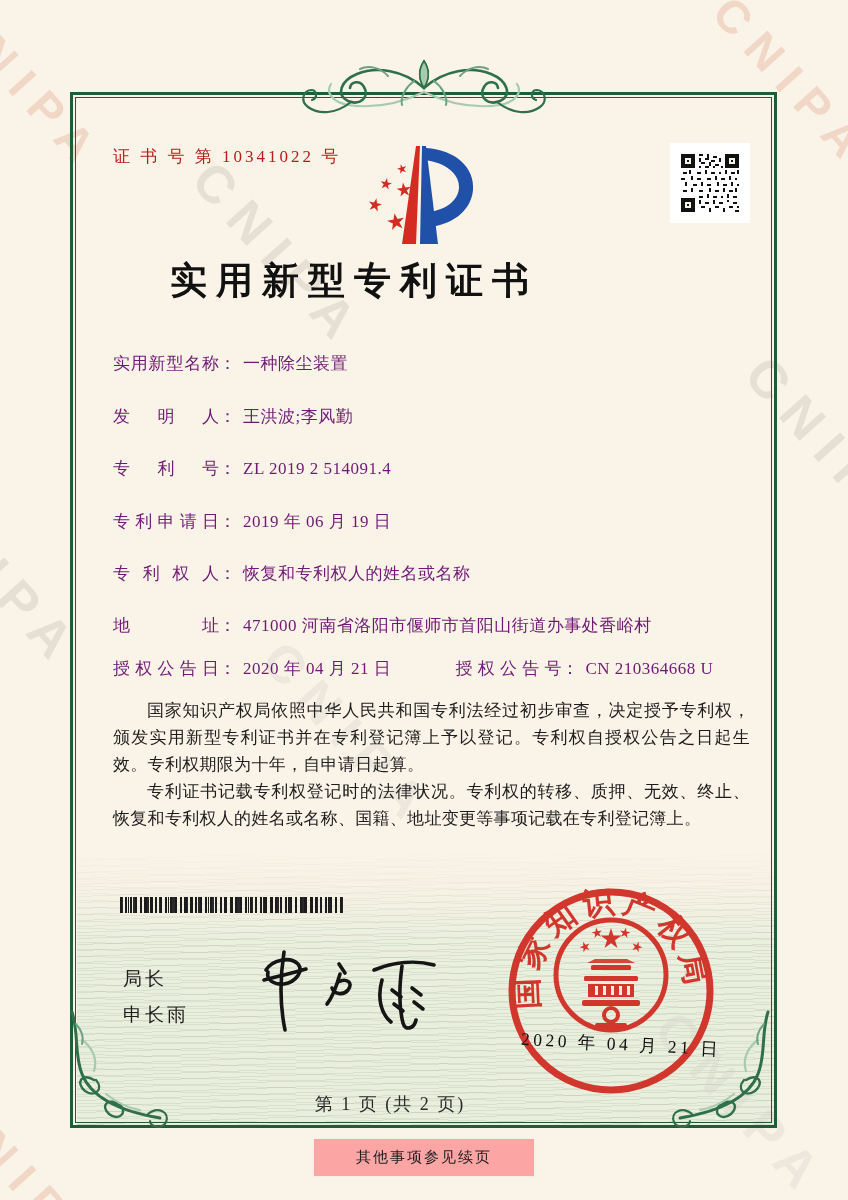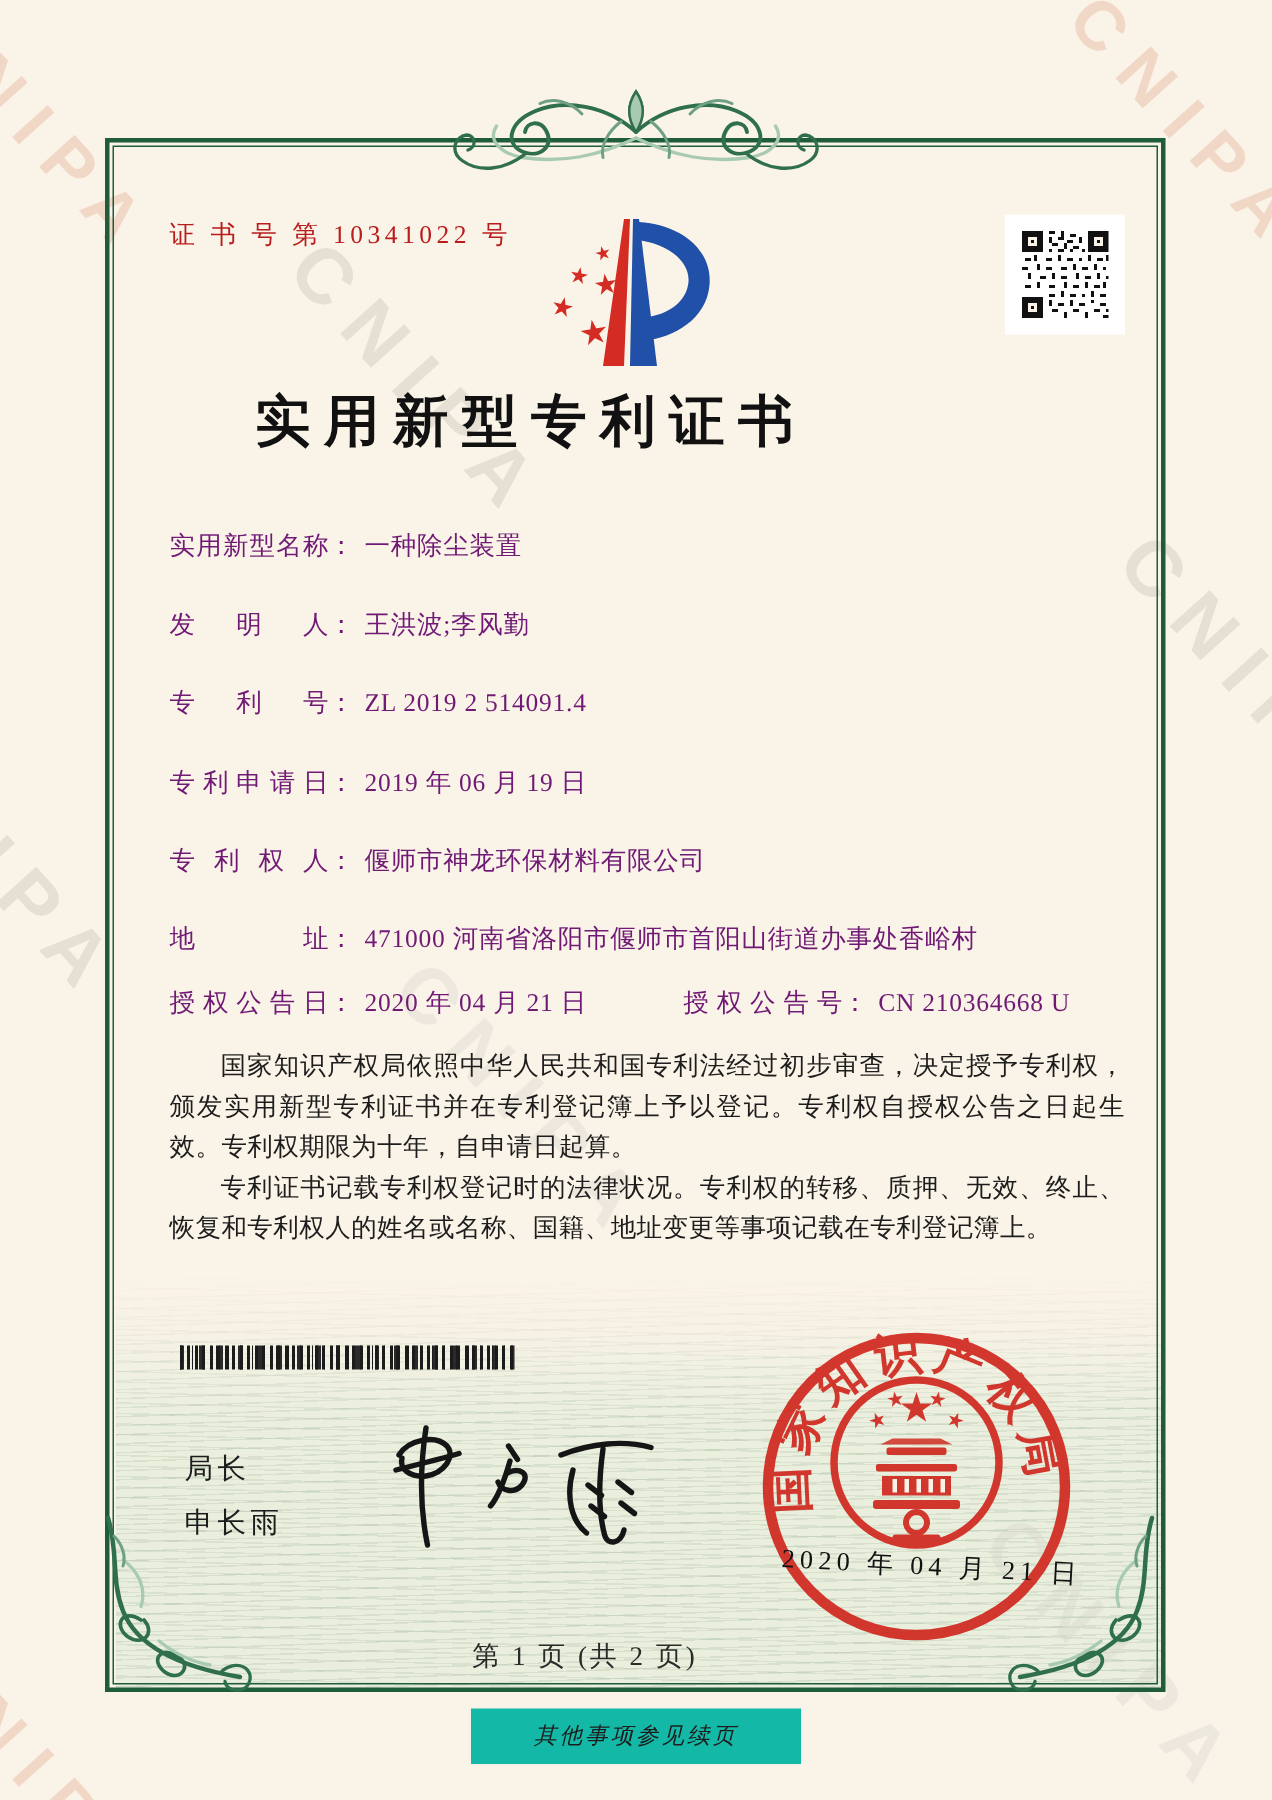--- a/index.html
+++ b/index.html
@@ -89,22 +89,22 @@
     font-size:17.5px;letter-spacing:3.5px;color:#111;white-space:nowrap;
     transform:rotate(3deg);
   }
   
   .page-info{
     position:absolute;left:77px;top:1092px;width:626px;z-index:4;
     text-align:center;font-size:18px;letter-spacing:2px;color:#2a2a2a;
   }
   .footer-note{
     position:absolute;left:424px;top:1139px;transform:translateX(-50%);z-index:4;
-    background:#14b8a6;padding:9px 42px;font-size:15px;letter-spacing:2px;color:#1d1d1d;
-    box-shadow:0 0 2px rgba(0,0,0,.05);white-space:nowrap;font-style:italic;
+    background:#fca5a5;padding:9px 42px;font-size:15px;letter-spacing:2px;color:#1d1d1d;
+    box-shadow:0 0 2px rgba(0,0,0,.05);white-space:nowrap;
   }
 </style>
 </head>
 <body>
 
 <div class="guilloche"></div>
 
 <div class="wm wm-pink" style="left:-25px;top:-10px">CNIPA</div>
 <div class="wm wm-pink" style="left:742px;top:-14px">CNIPA</div>
 <div class="wm wm-gray" style="left:225px;top:150px">CNIPA</div>
@@ -199,21 +199,21 @@
 <div class="field" style="top:405px">
   <span class="lbl">发明人</span><span class="colon">：</span><span class="val">王洪波;李风勤</span>
 </div>
 <div class="field" style="top:457px">
   <span class="lbl">专利号</span><span class="colon">：</span><span class="val">ZL 2019 2 514091.4</span>
 </div>
 <div class="field" style="top:510px">
   <span class="lbl">专利申请日</span><span class="colon">：</span><span class="val">2019 年 06 月 19 日</span>
 </div>
 <div class="field" style="top:562px">
-  <span class="lbl">专利权人</span><span class="colon">：</span><span class="val">偃师市神龙环保材料有限公司</span>
+  <span class="lbl">专利权人</span><span class="colon">：</span><span class="val">恢复和专利权人的姓名或名称</span>
 </div>
 <div class="field" style="top:614px">
   <span class="lbl">地址</span><span class="colon">：</span><span class="val">471000 河南省洛阳市偃师市首阳山街道办事处香峪村</span>
 </div>
 <div class="field" style="top:657px">
   <span><span class="lbl">授权公告日</span><span class="colon">：</span><span class="val">2020 年 04 月 21 日</span></span>
   <span class="grant-second"><span class="lbl">授权公告号</span><span class="colon">：</span><span class="val">CN 210364668 U</span></span>
 </div>
 
 <div class="body-text">

